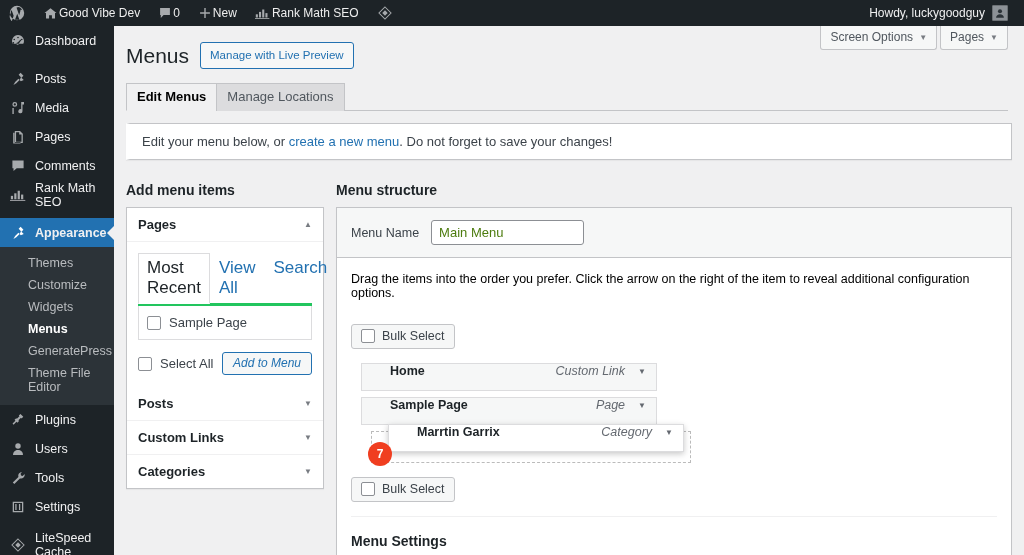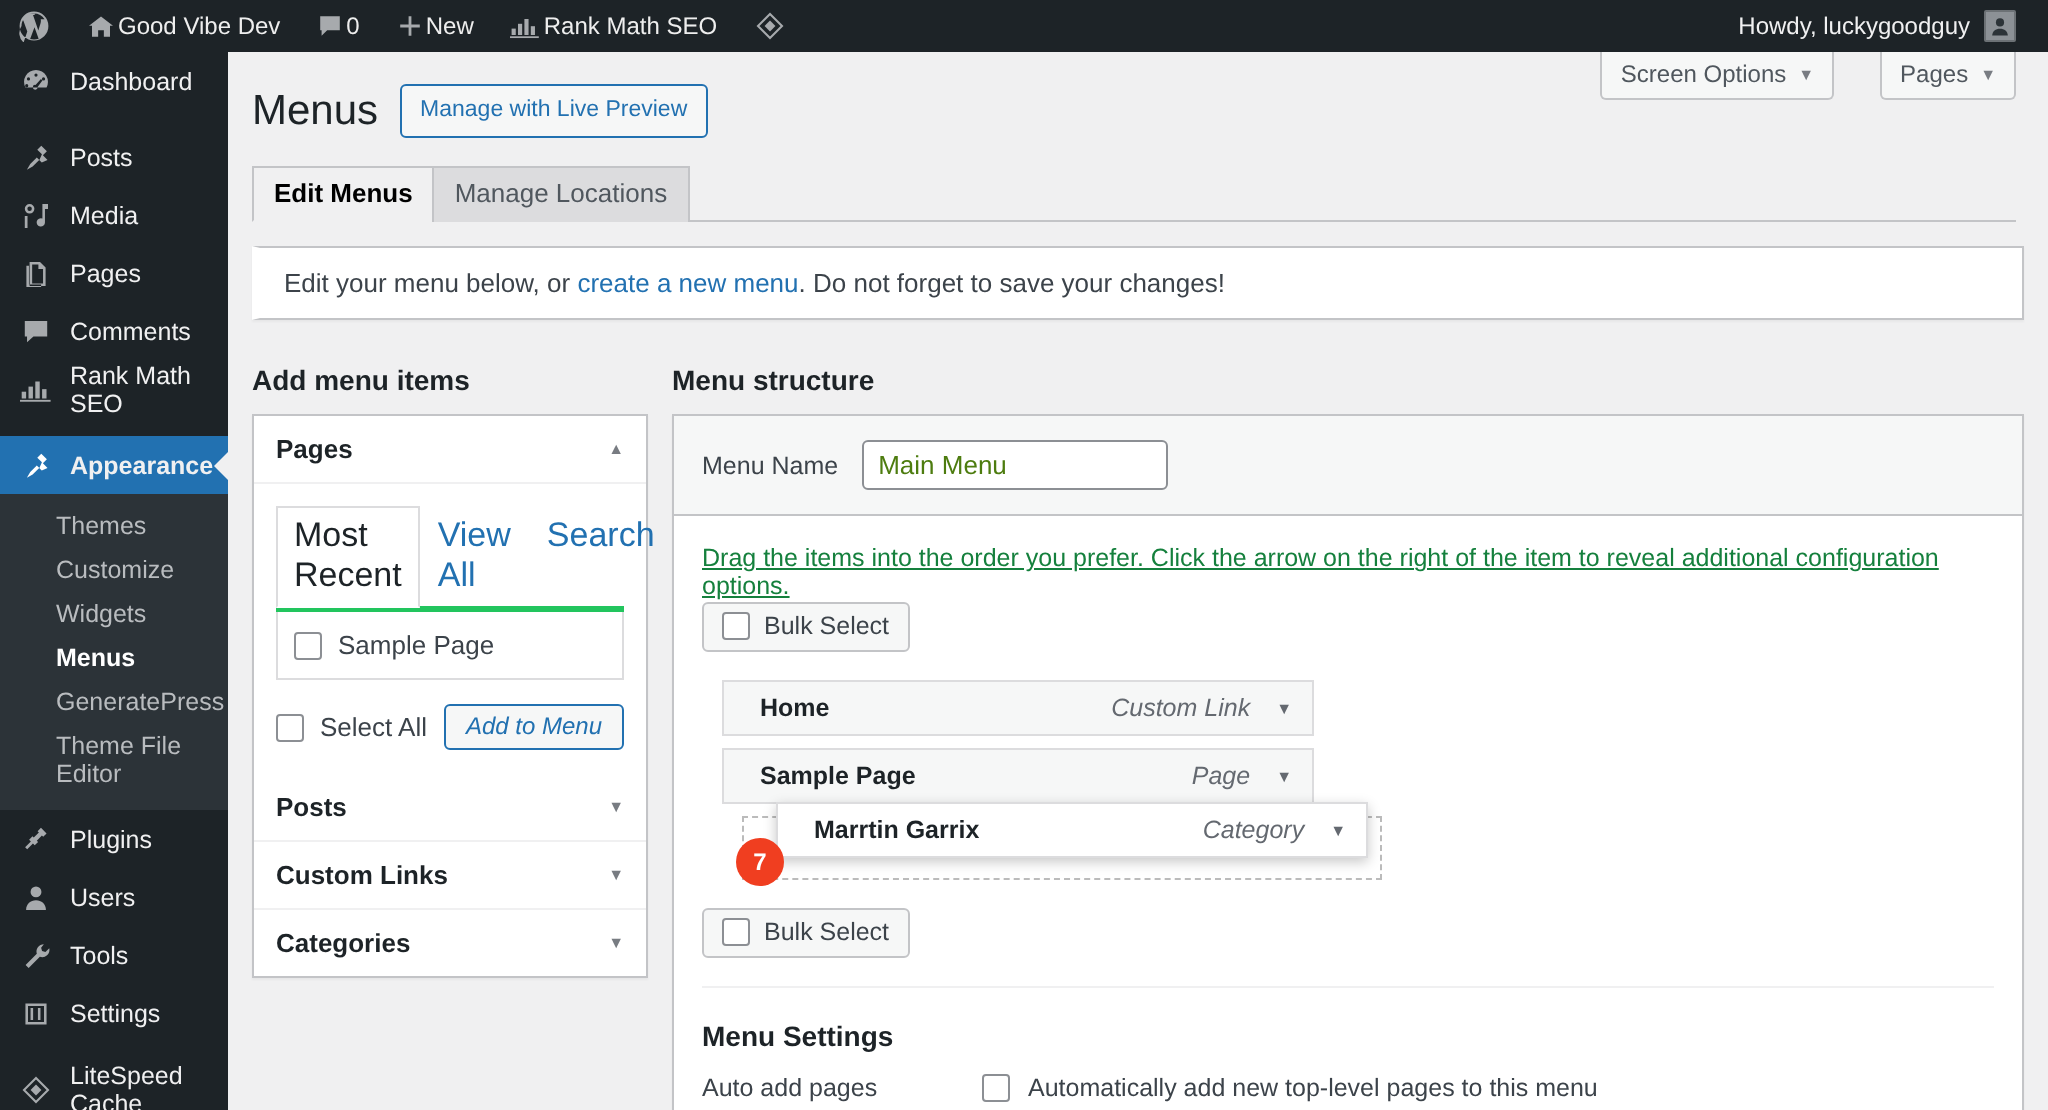--- a/index.html
+++ b/index.html
@@ -69,21 +69,21 @@
   }
   .submenu .sub.cur { color: #fff; font-weight: 700; }
 
   
   #content {
     position: absolute; top: 26px; left: 114px;
     width: 910px; height: 529px;
     background: #f0f0f1;
     overflow: hidden;
   }
-  .topbtns { position: absolute; top: 0px; right: 16px; display: flex; gap: 23px; margin-left: 29px; }
+  .topbtns { position: absolute; top: 0px; right: 16px; display: flex; gap: 3px; margin-left: 29px; }
   .tabbtn {
     background: #f6f7f7; border: 1px solid #c3c4c7; border-top: none;
     border-radius: 0 0 3px 3px;
     padding: 4px 9px 5px 9px; font-size: 12px; color: #50575e;
     display: flex; align-items: center; gap: 6px; cursor: pointer;
   }
   .tabbtn .caret { font-size: 8px; color: #787c82; }
 
   .page-title-row {
     display: flex; align-items: center; gap: 11px;
@@ -156,33 +156,33 @@
     background: #f6f7f7; border-bottom: 1px solid #c3c4c7;
     padding: 12px 14px; display: flex; align-items: center; gap: 12px;
   }
   .ms-name label { font-size: 12.5px; color: #3c434a; }
   .ms-name input {
     width: 153px; padding: 4px 7px; font-size: 13px;
     border: 1px solid #8c8f94; border-radius: 3px;
     font-family: "Liberation Sans", sans-serif; color: #4d7c0f; background: #fff;
   }
   .ms-body { padding: 14px 14px 0 14px; }
-  .ms-hint { font-size: 12.5px; color: #15803d; margin-bottom: 1px; text-decoration: underline; }
+  .ms-hint { font-size: 12.5px; color: #000000; margin-bottom: 24px; }
   .bulkbtn {
     display: inline-flex; align-items: center; gap: 7px;
     background: #f6f7f7; border: 1px solid #c3c4c7; border-radius: 3px;
     padding: 4px 9px 5px; font-size: 12.5px; color: #3c434a; cursor: pointer;
   }
 
   .mi-list { margin: 14px 0 0 10px; position: relative; }
   .mi-item {
     background: #f6f7f7; border: 1px solid #dcdcde;
     height: 28px; width: 296px;
-    display: flex; align-items: center; justify-content: space-between;
-    padding: 0 10px 0 18px; margin-bottom: 6px;
+    display: flex; align-items: flex-start; justify-content: space-between;
+    padding: 0 10px 0 28px; margin-bottom: 6px;
     font-size: 12.5px; cursor: move;
   }
   .mi-item .ttl { font-weight: 700; color: #1d2327; }
   .mi-right { display: flex; align-items: center; gap: 13px; color: #646970; font-style: italic; }
   .mi-right .tri { font-size: 8px; color: #646970; }
 
   .drag-wrap { position: relative; height: 38px; }
   .drag-placeholder {
     position: absolute; left: 10px; top: 0;
     width: 320px; height: 32px;

